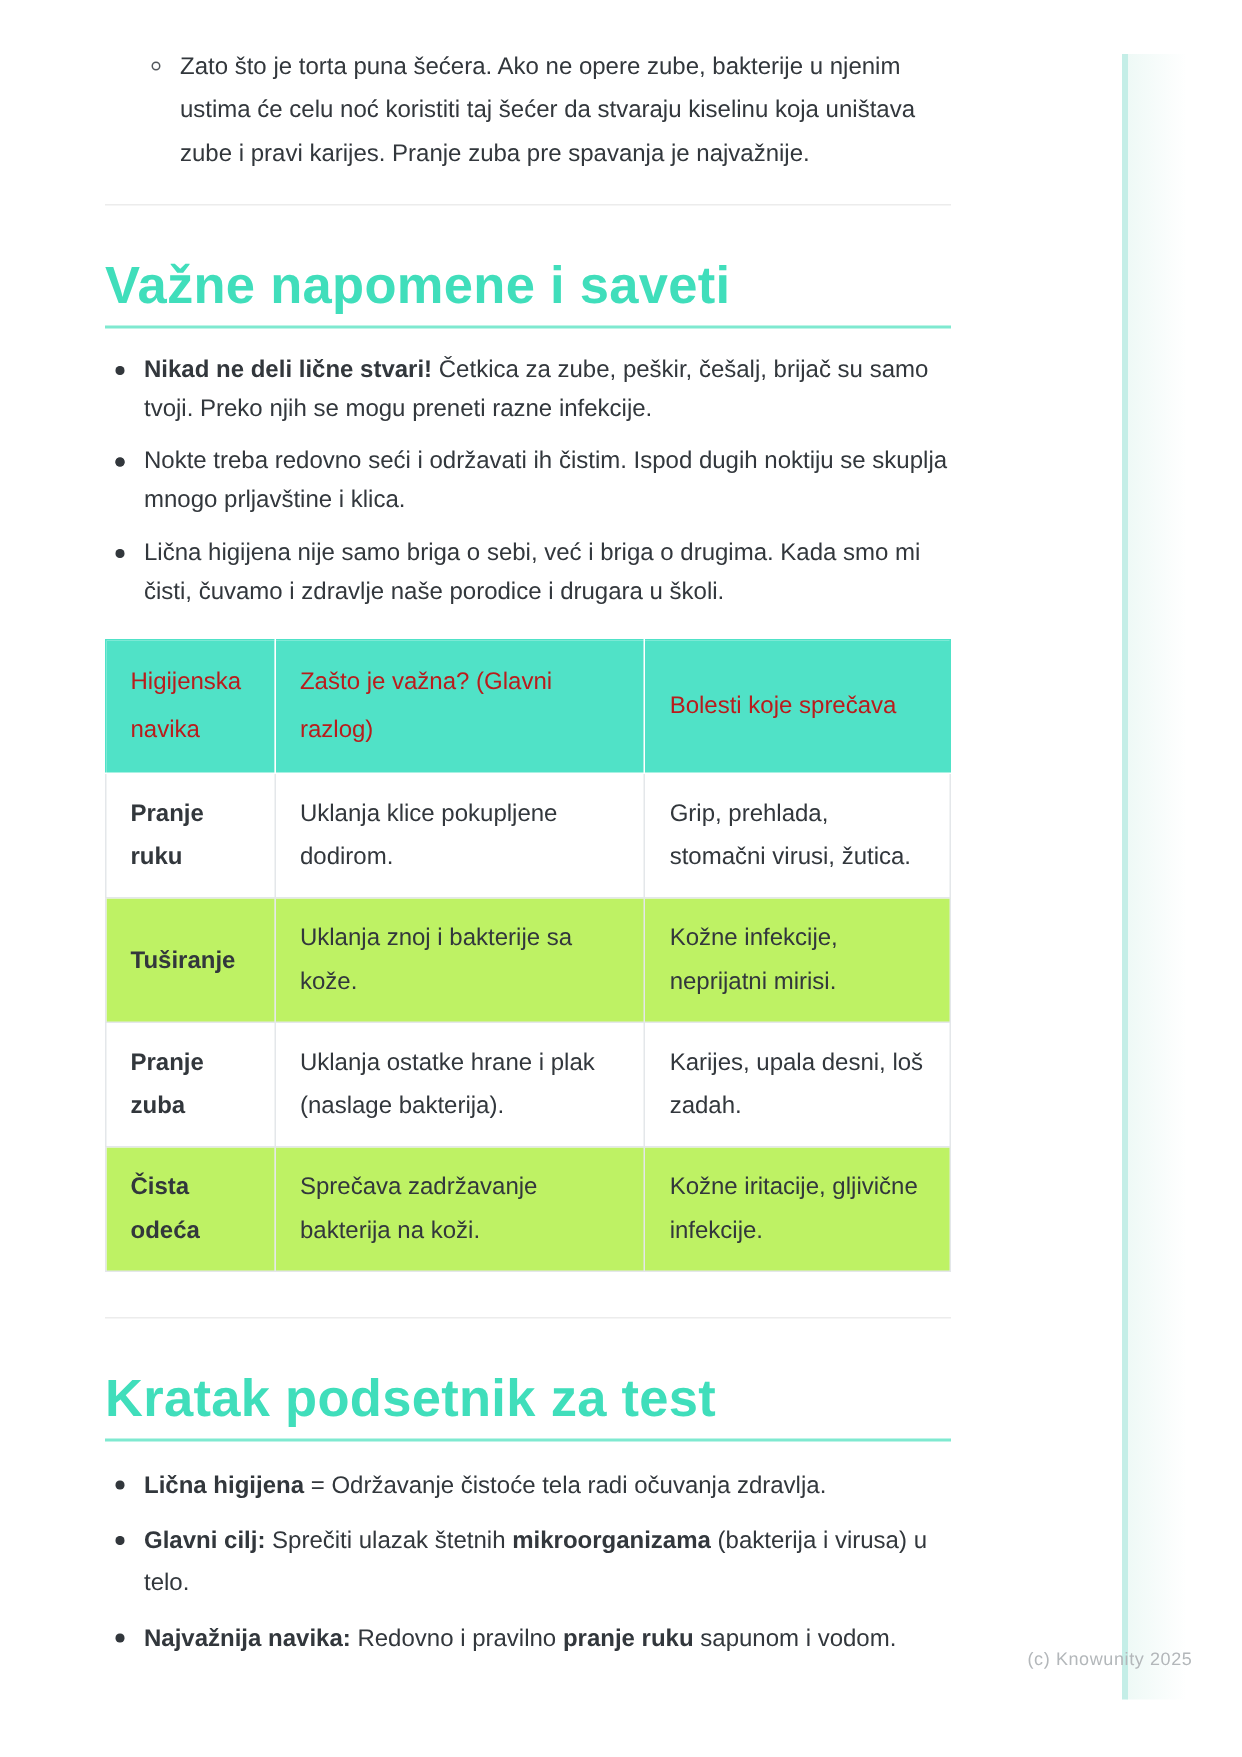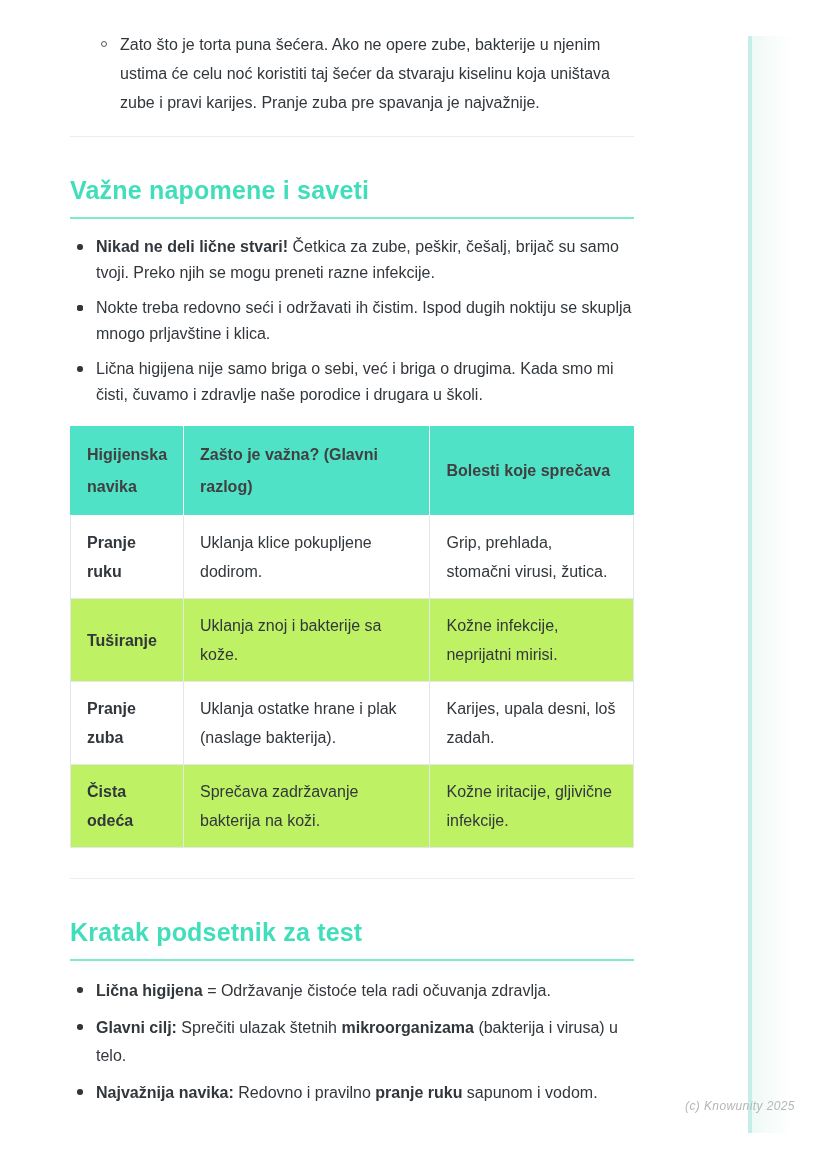--- a/index.html
+++ b/index.html
@@ -38,21 +38,21 @@
     background: transparent;
   }
   .divider {
     border: none;
     border-top: 1px solid #ececec;
     margin-top: 19px;
   }
   .divider-2 { margin-top: 30px; }
   h2.section-title {
     margin-top: 37px;
-    font-size: 25px;
+    font-size: 35px;
     line-height: 33px;
     font-weight: 700;
     color: #40debb;
     letter-spacing: 0.2px;
   }
   .title-underline {
     margin-top: 10px;
     height: 2px;
     background: #7fe9d0;
     width: 100%;
@@ -90,22 +90,22 @@
     border: 1px solid #e4e7ea;
     text-align: left;
     vertical-align: middle;
     padding: 12px 16px;
     line-height: 29px;
   }
   table.hygiene-table thead th {
     background: #50e2c7;
     border-color: #ffffff;
     border-top-color: #50e2c7;
-    color: #404040;
-    font-weight: 700;
+    color: #b91c1c;
+    font-weight: 400;
     height: 82px;
     line-height: 32px;
   }
   table.hygiene-table thead th:first-child { border-left-color: #50e2c7; }
   table.hygiene-table thead th:last-child { border-right-color: #50e2c7; }
   table.hygiene-table tbody tr { height: 80px; }
   table.hygiene-table tbody tr.alt { background: #bef264; }
   table.hygiene-table td.habit { font-weight: 700; }
   col.c1 { width: 113px; }
   col.c2 { width: 247px; }
@@ -131,21 +131,20 @@
   }
   .footer-note {
     position: absolute;
     left: 685px;
     top: 1099px;
     font-size: 12px;
     letter-spacing: 0.4px;
     color: #b3b7ba;
     z-index: 2;
     white-space: nowrap;
-    font-style: italic;
   }
 </style>
 </head>
 <body>
 
 <div class="page">
   <div class="content">
 
     <ul class="sub-list">
       <li>

